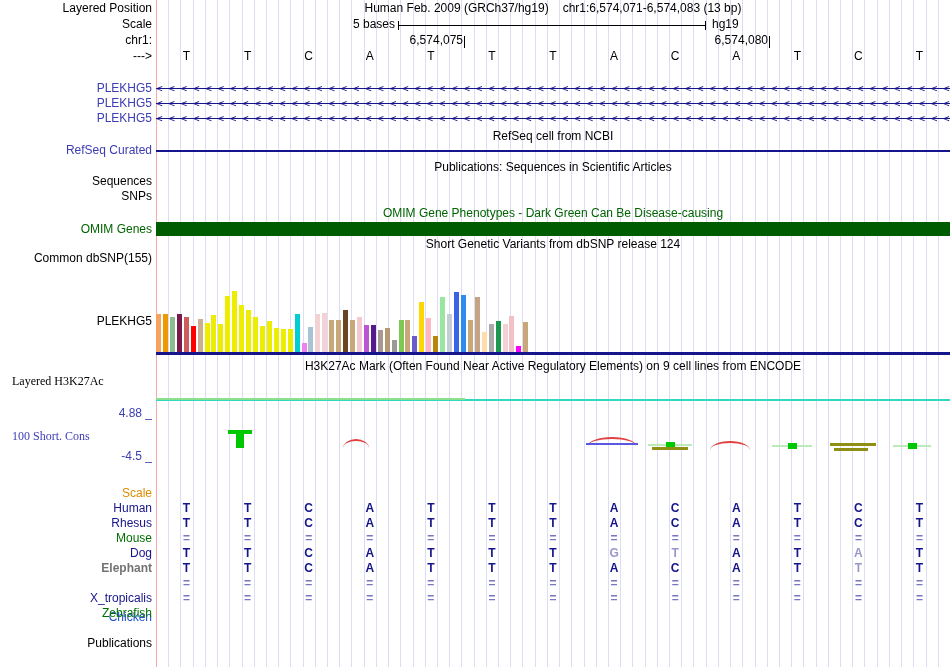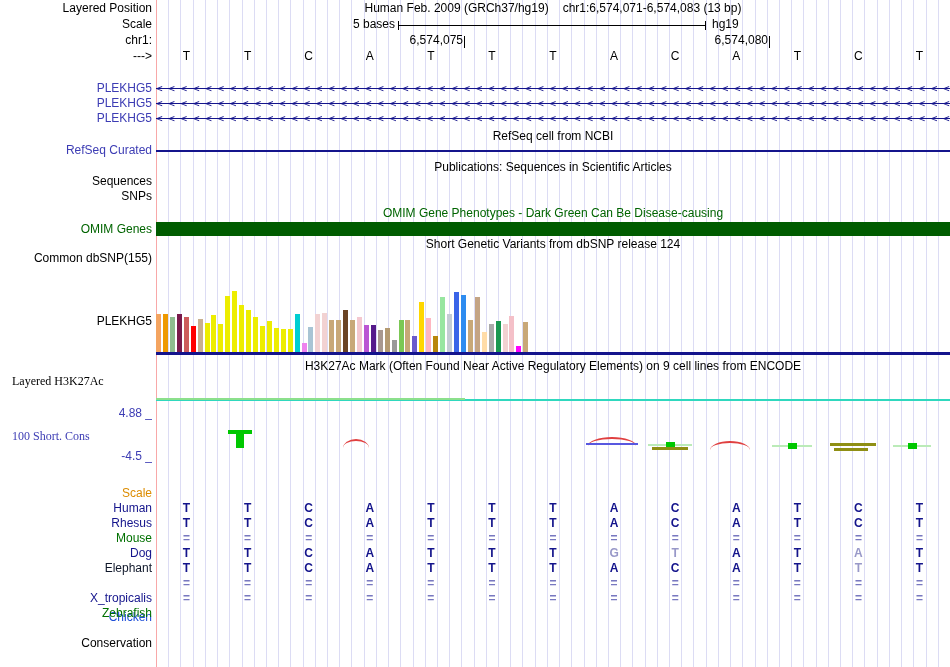--- a/index.html
+++ b/index.html
@@ -512,21 +512,21 @@
         <div class="base-cell"><span class="mletter">T</span></div>
         <div class="base-cell"><span class="mletter">T</span></div>
         <div class="base-cell"><span class="mletter">T</span></div>
         <div class="base-cell"><span class="mlight">G</span></div>
         <div class="base-cell"><span class="mlight">T</span></div>
         <div class="base-cell"><span class="mletter">A</span></div>
         <div class="base-cell"><span class="mletter">T</span></div>
         <div class="base-cell"><span class="mlight">A</span></div>
         <div class="base-cell"><span class="mletter">T</span></div>
       </div>
-      <div class="gutter" style="top: 562px; color: #0f172a;">Elephant</div>
+      <div class="gutter" style="top: 562px; color: #737373; font-weight: bold;">Elephant</div>
       <div class="base-grid" style="top: 562px;">
         <div class="base-cell"><span class="mletter">T</span></div>
         <div class="base-cell"><span class="mletter">T</span></div>
         <div class="base-cell"><span class="mletter">C</span></div>
         <div class="base-cell"><span class="mletter">A</span></div>
         <div class="base-cell"><span class="mletter">T</span></div>
         <div class="base-cell"><span class="mletter">T</span></div>
         <div class="base-cell"><span class="mletter">T</span></div>
         <div class="base-cell"><span class="mletter">A</span></div>
         <div class="base-cell"><span class="mletter">C</span></div>
@@ -578,18 +578,18 @@
         <div class="base-cell"><span></span></div>
         <div class="base-cell"><span></span></div>
         <div class="base-cell"><span></span></div>
         <div class="base-cell"><span></span></div>
         <div class="base-cell"><span></span></div>
         <div class="base-cell"><span></span></div>
         <div class="base-cell"><span></span></div>
       </div>
     </div>
 
-  <div class="gutter" style="top:637px">Conservation</div>
+  <div class="gutter" style="top:637px">Publications</div>
 
 <div class="gutter blue" style="top: 82px;">PLEKHG5</div>
     <div class="gutter blue" style="top: 97px;">PLEKHG5</div>
     <div class="gutter blue" style="top: 112px;">PLEKHG5</div>
   </div>
 
 </body></html>

